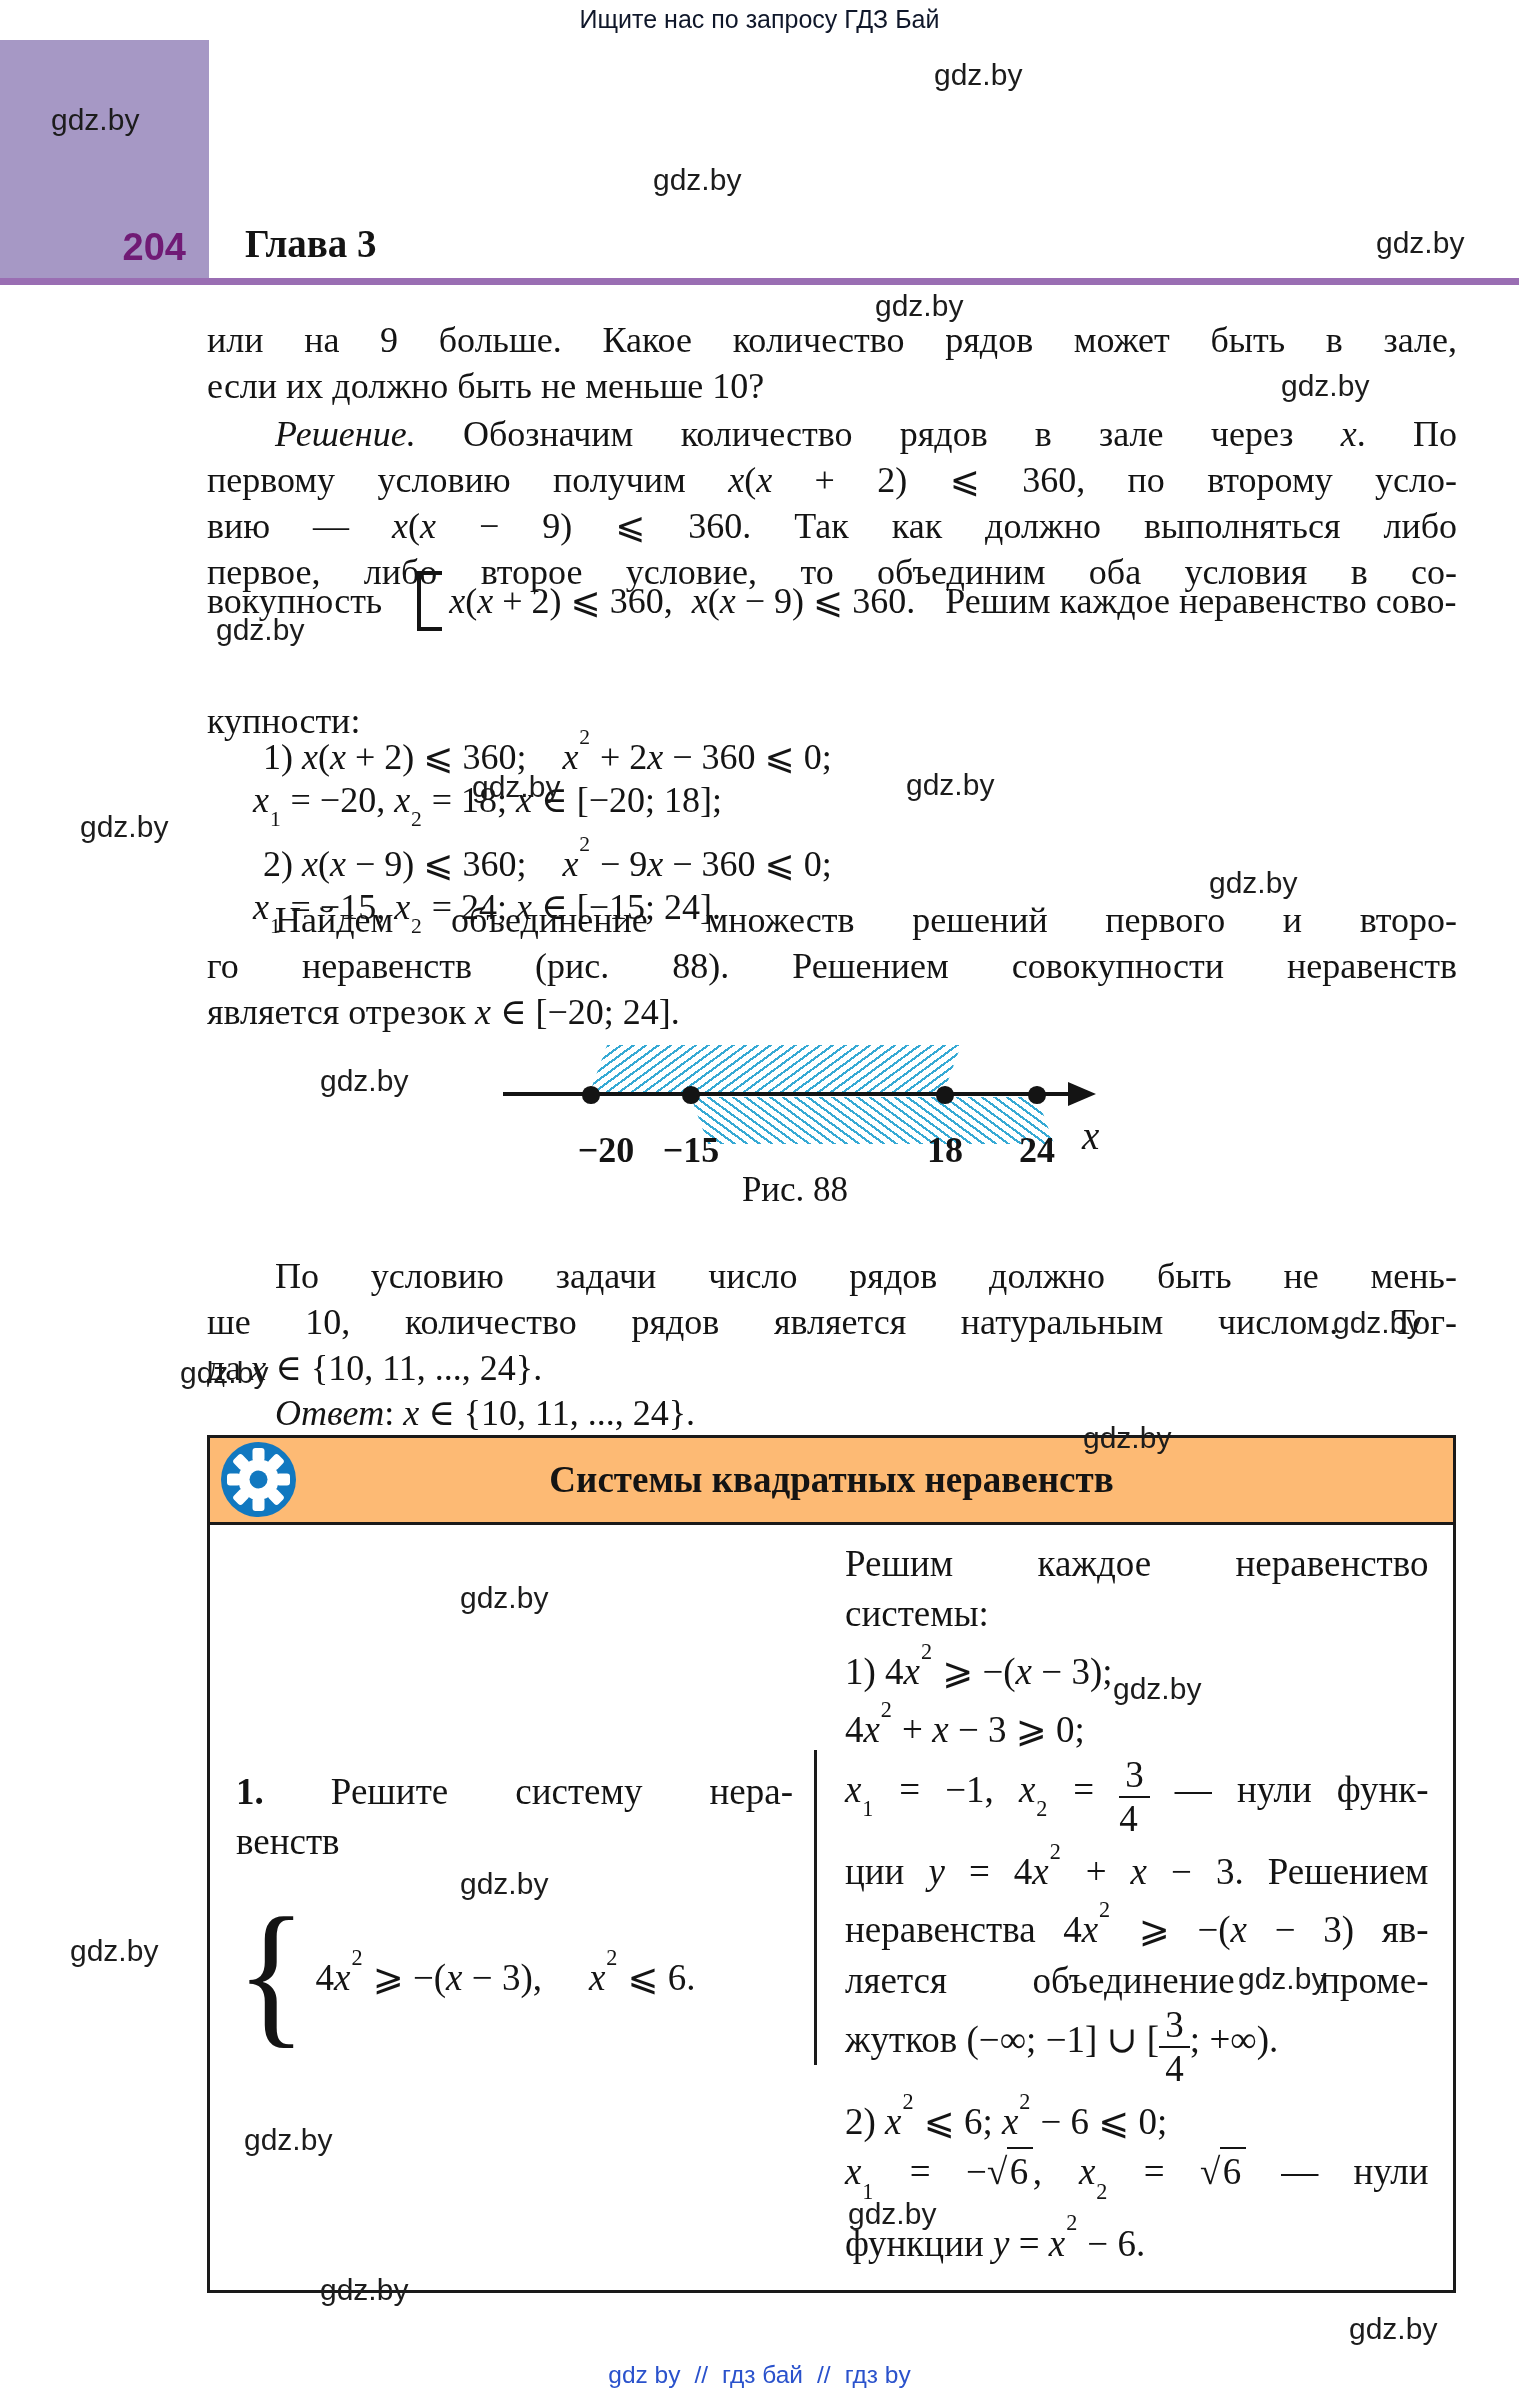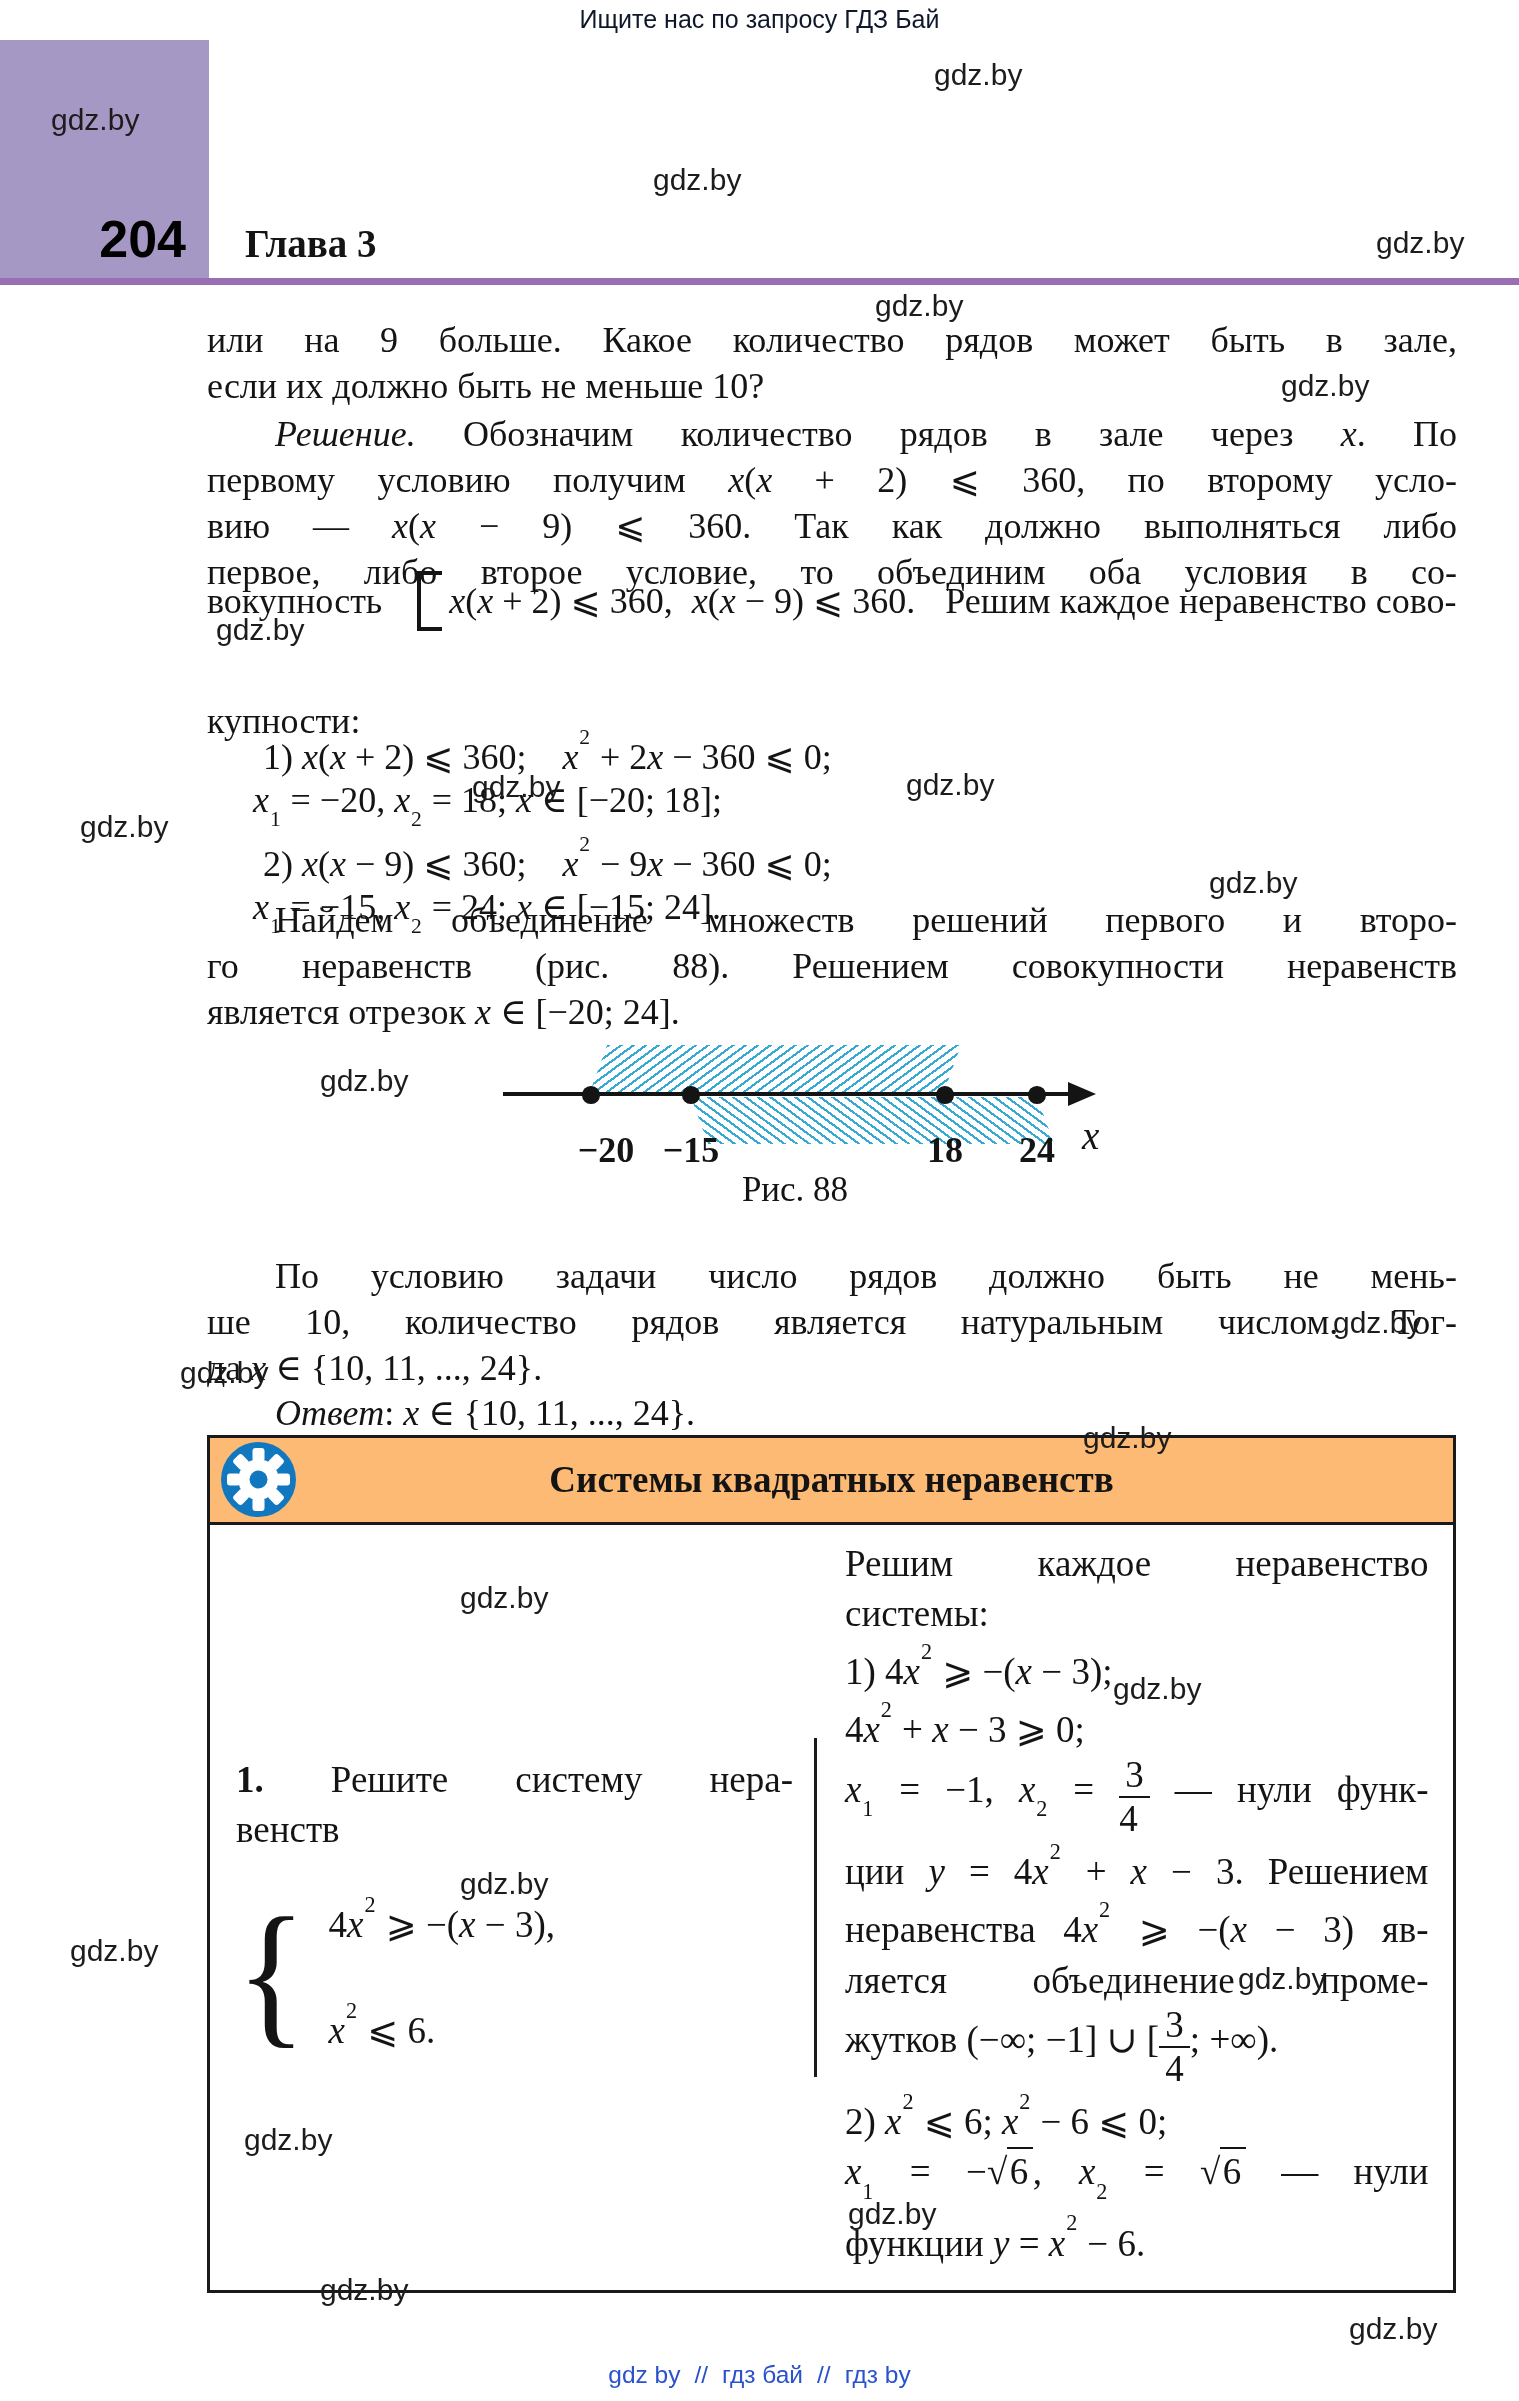--- a/index.html
+++ b/index.html
@@ -1,21 +1,21 @@
 <!DOCTYPE html>
 <html style="font-size:14px"><head>
 <meta charset="utf-8">
 <style>
   html,body{margin:0;padding:0;}
   .page{position:relative;width:1519px;height:2401px;background:#ffffff;overflow:hidden;
         font-family:"Liberation Serif","DejaVu Serif",serif;color:#141414;}
   .banner{position:absolute;left:0;top:5.3px;width:100%;text-align:center;
           font-family:"Liberation Sans","DejaVu Sans",sans-serif;font-size:25px;}
   .purple-band{position:absolute;left:0;top:40px;width:209px;height:238px;}
-  .page-num{position:absolute;right:23px;bottom:8.8px;color:#000000;font-weight:bold;font-size:52px;
+  .page-num{position:absolute;right:23px;bottom:8.8px;color:#701a75;font-weight:bold;font-size:38px;
             font-family:"Liberation Sans","DejaVu Sans",sans-serif;}
   .chapter{position:absolute;left:245px;top:221px;font-weight:bold;font-size:39px;}
   .header-rule{position:absolute;left:0;top:278px;width:1519px;height:7px;}
   .content{position:absolute;left:207px;top:0;width:1250px;font-size:36px;line-height:46px;}
   .blk{position:absolute;left:0;width:1250px;}
   .jline{text-align:justify;text-align-last:justify;}
   .lline{text-align:left;}
   .ind{text-indent:68px;}
   i{font-style:italic;}
   sup.s{font-size:0.60em;position:relative;top:-0.55em;margin:0 0.9px;}
@@ -48,21 +48,21 @@
   .infobox-header{position:relative;height:84px;border-bottom:3.5px solid #1a1a1a;
                   display:flex;align-items:center;justify-content:center;}
   .gear{position:absolute;left:10.5px;top:4.4px;width:75px;height:75px;}
   .infobox-title{font-weight:bold;font-size:37px;}
   .infobox-body{display:flex;min-height:637px;align-items:center;}
   .cell-left{width:557px;border-right:3.5px solid #1a1a1a;padding:17.5px 21px 21px 26px;
              font-size:37px;line-height:50px;}
   .cell-right{flex:1;padding:14px 24.5px 21px 28px;font-size:37px;line-height:50px;}
   .sys2{display:flex;align-items:center;margin-top:37px;}
   .brace{font-size:147px;line-height:140px;font-weight:normal;transform:scaleY(1.08);}
-  .sys2-eqs{display:flex;flex-direction:column;gap:47px;margin-left:22px;}
+  .sys2-eqs{display:flex;flex-direction:row;gap:47px;margin-left:9px;}
   .frac{display:inline-block;text-align:center;vertical-align:-0.80em;line-height:1.05;}
   .fn{display:block;border-bottom:2.6px solid #141414;padding:0 6.1px 1.8px;}
   .fd{display:block;padding-top:1.8px;}
   .sqrt{white-space:nowrap;}
   .rad{border-top:2.6px solid #141414;padding:1.8px 4.4px 0 2.6px;}
   
   .wm{position:absolute;font-family:"Liberation Sans","DejaVu Sans",sans-serif;
       font-size:30px;color:#1c1c1c;white-space:nowrap;}
   .footer{position:absolute;left:0;top:2361px;width:100%;text-align:center;
           font-family:"Liberation Sans","DejaVu Sans",sans-serif;font-size:24.5px;}

